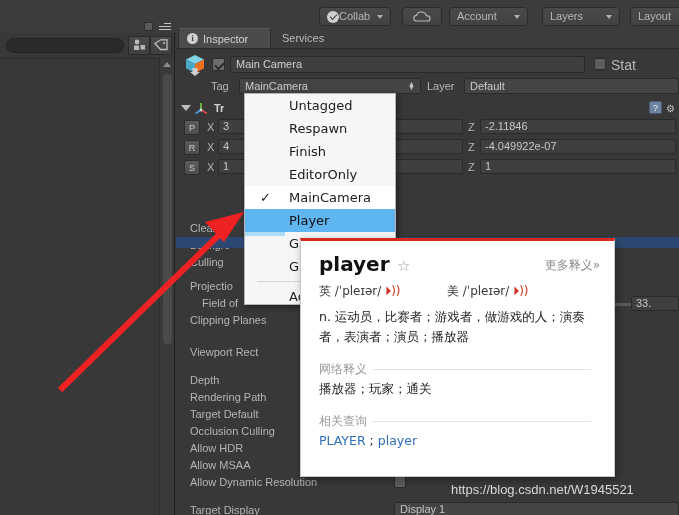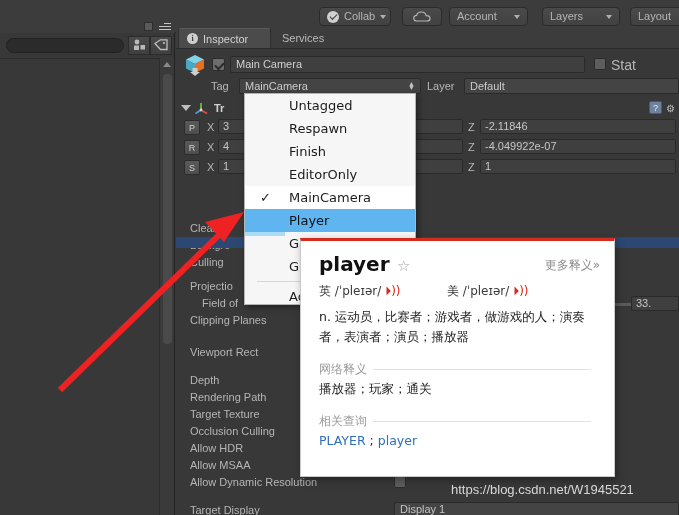--- a/index.html
+++ b/index.html
@@ -14,21 +14,21 @@
   
   .toolbar {
     position: absolute; left: 0; top: 0; width: 679px; height: 33px;
     background: #3c3c3c; border-bottom: 1px solid #232323;
   }
   .tb-btn {
     position: absolute; top: 7px; height: 19px;
     background: linear-gradient(#4a4a4a, #414141);
     border: 1px solid #2b2b2b; border-radius: 4px;
     color: #b6b6b6; font-size: 11px; line-height: 17px;
-    display: flex; align-items: center; padding: 0 7px; gap: 5px;
+    display: flex; align-items: center; padding: 0 7px; 
     white-space: nowrap;
   }
   .tb-caret { width: 0; height: 0; border-left: 3.5px solid transparent;
     border-right: 3.5px solid transparent; border-top: 4px solid #b0b0b0; margin-left: auto; }
   .collab-ico {
     width: 12px; height: 12px; border-radius: 50%;
     background: #d0d0d0; position: relative; flex: none;
   }
   .collab-ico::after {
     content: ""; position: absolute; left: 2.5px; top: 3px;
@@ -194,21 +194,21 @@
   }
   .sel-bar { position: absolute; left: 0; width: 503px; height: 11px; background: #2c4872; }
   .target-display {
     position: absolute; left: 218px; width: 285px; height: 15px;
     background: #444; border: 1px solid #2a2a2a; border-radius: 2px;
     color: #c4c4c4; font-size: 11px; line-height: 13px; padding-left: 5px;
   }
 
   
   .dropdown {
-    position: absolute; left: 244px; top: 93px; width: 172px; height: 212px;
+    position: absolute; left: 244px; top: 93px; width: 152px; height: 212px;
     background: #f6f6f6; border: 1px solid #b4b4b4;
     box-shadow: 2px 2px 6px rgba(0,0,0,.45); z-index: 40;
   }
   .dd-item {
     position: relative; height: 23px; line-height: 23px;
     padding-left: 44px; font-size: 13px; color: #1b1b1b;
     font-family: "DejaVu Sans", sans-serif; white-space: nowrap;
   }
   .dd-item.checked-row { background: #fff; }
   .dd-item.selected { background: #5fb5ef; color: #101010; }
@@ -404,21 +404,21 @@
 
       <div class="prop-lbl" style="top:173px;">Clear Fl</div>
       <div class="prop-lbl" style="top:190px;">Backgro</div>
       <div class="prop-lbl" style="top:207px;">Culling</div>
       <div class="prop-lbl" style="top:231px;">Projectio</div>
       <div class="prop-lbl" style="top:248px;margin-left:12px;">Field of</div>
       <div class="prop-lbl" style="top:265px;">Clipping Planes</div>
       <div class="prop-lbl" style="top:297px;">Viewport Rect</div>
       <div class="prop-lbl" style="top:325px;">Depth</div>
       <div class="prop-lbl" style="top:342px;">Rendering Path</div>
-      <div class="prop-lbl" style="top:359px;">Target Texture</div>
+      <div class="prop-lbl" style="top:359px;">Target Default</div>
       <div class="prop-lbl" style="top:376px;">Occlusion Culling</div>
       <div class="prop-lbl" style="top:393px;">Allow HDR</div>
       <div class="prop-lbl" style="top:410px;">Allow MSAA</div>
       <div class="prop-lbl" style="top:427px;">Allow Dynamic Resolution</div>
       <div class="prop-lbl" style="top:455px;">Target Display</div>
 
       <div class="sel-bar" style="top:188px;"></div>
       <div class="fov-slider" style="top:254px;"></div>
       <div class="fov-val" style="top:247px;">33.</div>
 

